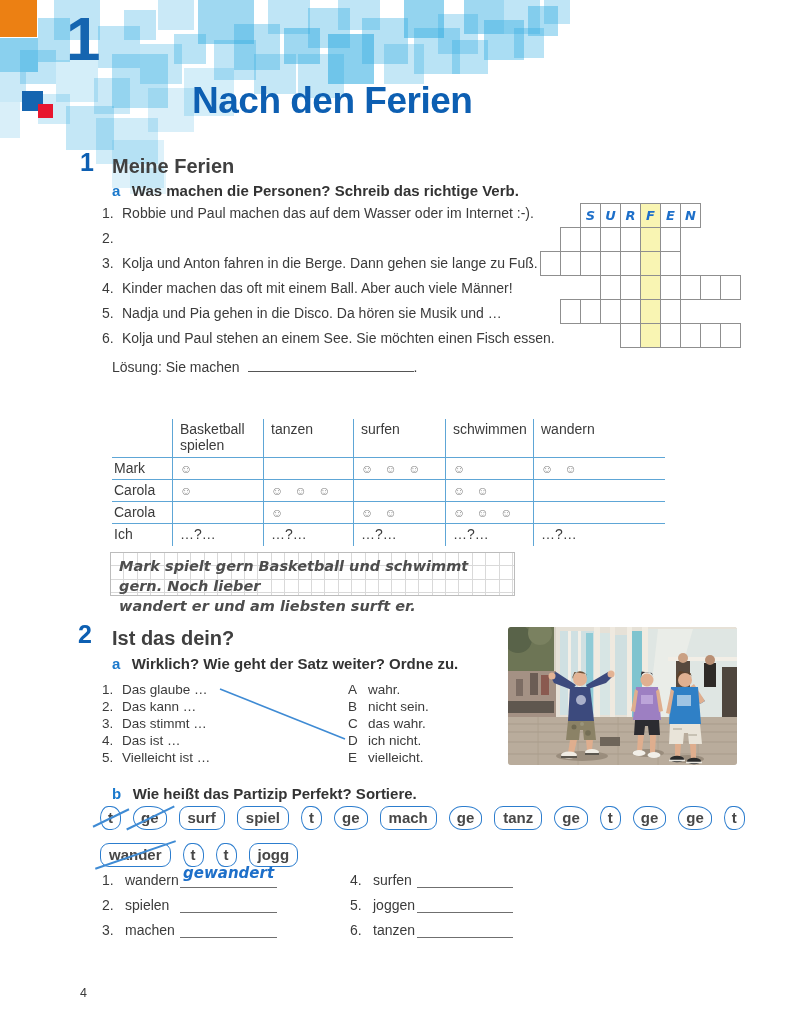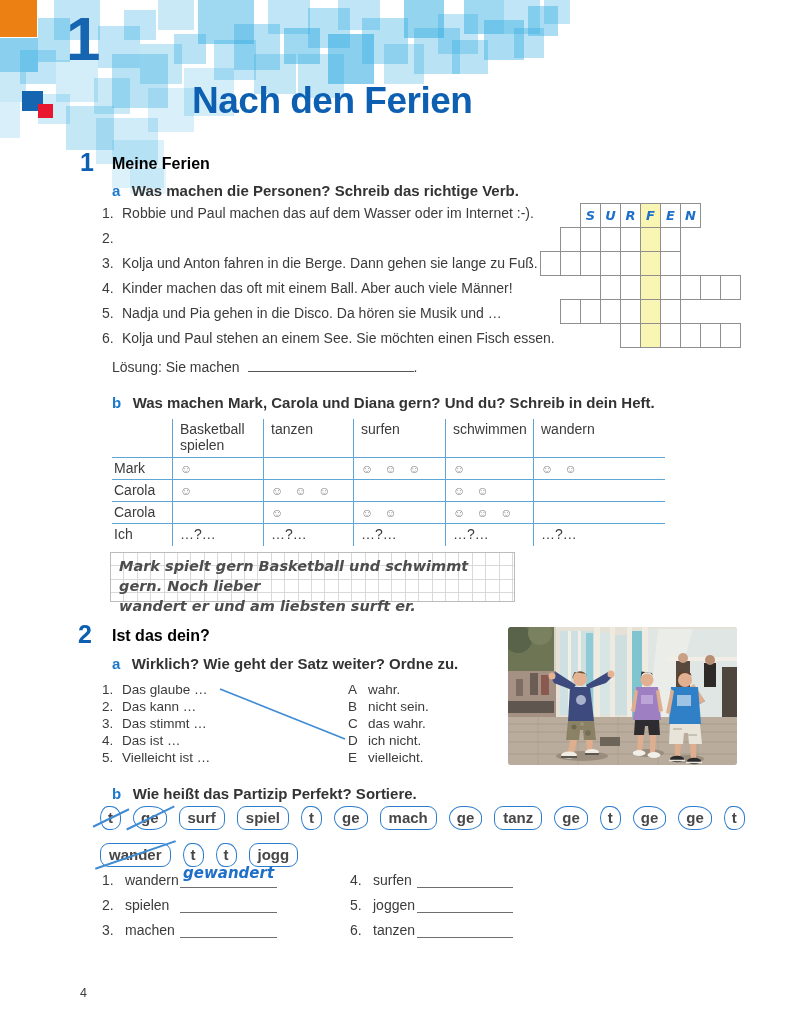--- a/index.html
+++ b/index.html
@@ -5,21 +5,21 @@
   html,body{margin:0;padding:0;background:#888;}
   .page{position:relative;width:790px;height:1036px;background:#fff;overflow:hidden;
         font-family:"Liberation Sans",sans-serif;color:#3b3b3b;}
   .abs{position:absolute;}
   
   .mosaic-sq{position:absolute;background:#2aa9e0;}
   .chapter-num{position:absolute;left:66px;top:8px;font-size:62px;font-weight:bold;color:#1565b0;line-height:1;}
   .page-title{position:absolute;left:192px;top:80px;font-size:37px;font-weight:bold;color:#0d5fb2;letter-spacing:-0.5px;}
   
   .sec-num{position:absolute;font-size:25px;font-weight:bold;color:#0d5fb2;line-height:1;}
-  .sec-title{position:absolute;font-size:16px;font-weight:bold;color:#000000;}
+  .sec-title{position:absolute;font-size:20px;font-weight:bold;color:#404040;}
   .sub-letter{font-size:15px;font-weight:bold;color:#1b79cc;}
   .sub-instr{font-size:15px;font-weight:bold;color:#333;text-align:right;}
   .item-row{display:flex;font-size:14px;color:#3b3b3b;}
   .item-num{width:20px;flex:none;}
   .opt-letter{width:20px;flex:none;}
   
   #crossword{position:absolute;left:540px;top:203px;width:202px;height:146px;}
   .cw-cell{position:absolute;width:21px;height:25px;border:1px solid #8f8f8f;box-sizing:border-box;
            background:#fff;display:flex;align-items:center;justify-content:center;}
   .cw-cell.hl{background:#f9f5b3;}
@@ -29,21 +29,21 @@
   #activity-table{position:absolute;left:112px;top:419px;display:grid;
      grid-template-columns:60px 91px 90px 92px 88px 132px;
      grid-template-rows:38px 22px 22px 22px 23px;}
   .tc{font-size:14px;color:#3b3b3b;padding:2px 4px 0 7px;box-sizing:border-box;line-height:16px;}
   .tc.lab{padding-left:2px;}
   .tc.bl{border-left:1px solid #5ea6d6;}
   .tc.bt{border-top:1px solid #5ea6d6;}
   .smilies{font-size:12px;color:#7f7f7f;letter-spacing:4px;}
   
   .hand{font-family:"DejaVu Sans",sans-serif;font-style:italic;font-weight:bold;}
-  #sample-box{position:absolute;left:110px;top:552px;width:405px;height:50px;box-sizing:border-box;
+  #sample-box{position:absolute;left:110px;top:552px;width:405px;height:44px;box-sizing:border-box;
      border:1px solid #bcbcbc;
      background-image:repeating-linear-gradient(#0000 0 12.4px,#d9d9d9 12.4px 13.4px),
                       repeating-linear-gradient(90deg,#0000 0 12.4px,#d9d9d9 12.4px 13.4px);}
   .sample-text{position:absolute;left:8px;top:3px;width:392px;font-size:14.5px;line-height:20px;color:#4d4d4d;}
   
   .chip-row{position:absolute;display:flex;gap:12px;align-items:center;}
   .chip{position:relative;border:1.5px solid #2c7dce;color:#474747;font-weight:bold;font-size:15px;
         padding:1px 8px 2px;line-height:19px;white-space:nowrap;}
   .chip.round{border-radius:48% 60% 55% 50% / 60% 55% 50% 62%;padding:1px 7px 2px;}
   .chip.rect{border-radius:9px;}
@@ -199,24 +199,20 @@
       <div class="cw-cell hl" style="left: 100px; top: 96px;"></div>
       <div class="cw-cell" style="left: 120px; top: 96px;"></div>
       <div class="cw-cell" style="left: 80px; top: 120px;"></div>
       <div class="cw-cell hl" style="left: 100px; top: 120px;"></div>
       <div class="cw-cell" style="left: 120px; top: 120px;"></div>
       <div class="cw-cell" style="left: 140px; top: 120px;"></div>
       <div class="cw-cell" style="left: 160px; top: 120px;"></div>
       <div class="cw-cell" style="left: 180px; top: 120px;"></div>
     </div>
 
-  <div class="abs" style="left:112px;top:394px;">
-    <span class="sub-letter">b</span>
-    <span class="sub-instr" style="margin-left:7px;">Was machen Mark, Carola und Diana gern? Und du? Schreib in dein Heft.</span>
-  </div>
 
   <div id="activity-table">
       <div class="tc lab"></div>
       <div class="tc bl">Basketball spielen</div>
       <div class="tc bl">tanzen</div>
       <div class="tc bl">surfen</div>
       <div class="tc bl">schwimmen</div>
       <div class="tc bl">wandern</div>
       <div class="tc lab bt">Mark</div>
       <div class="tc bl bt"><span class="smilies">☺</span></div>

